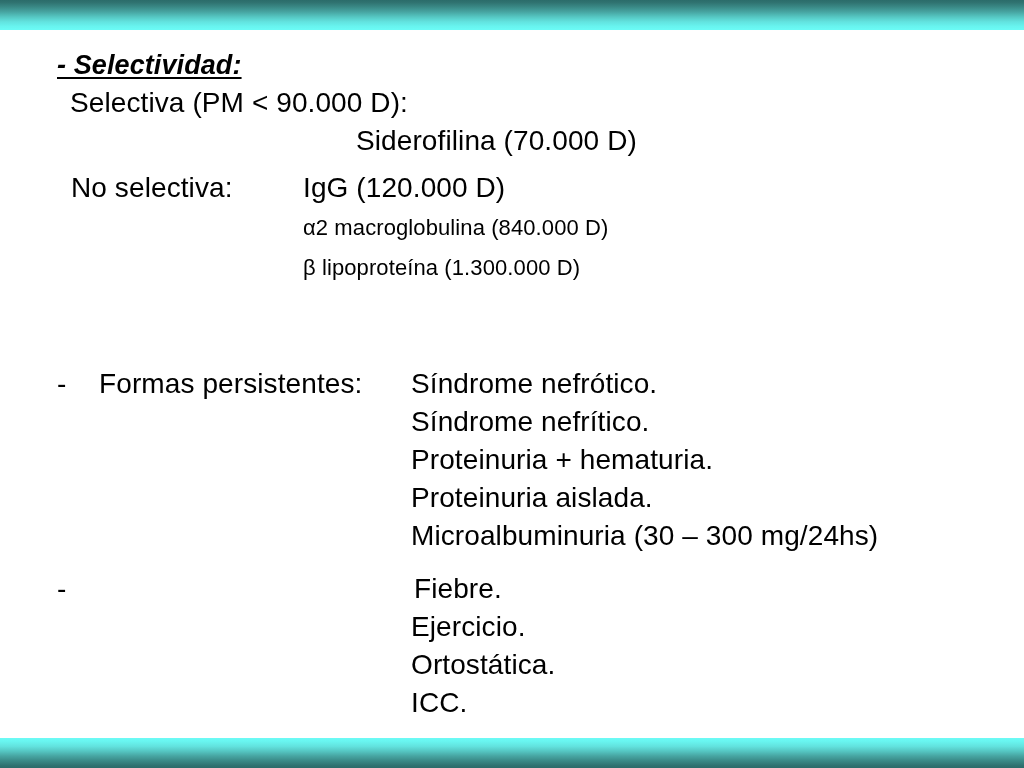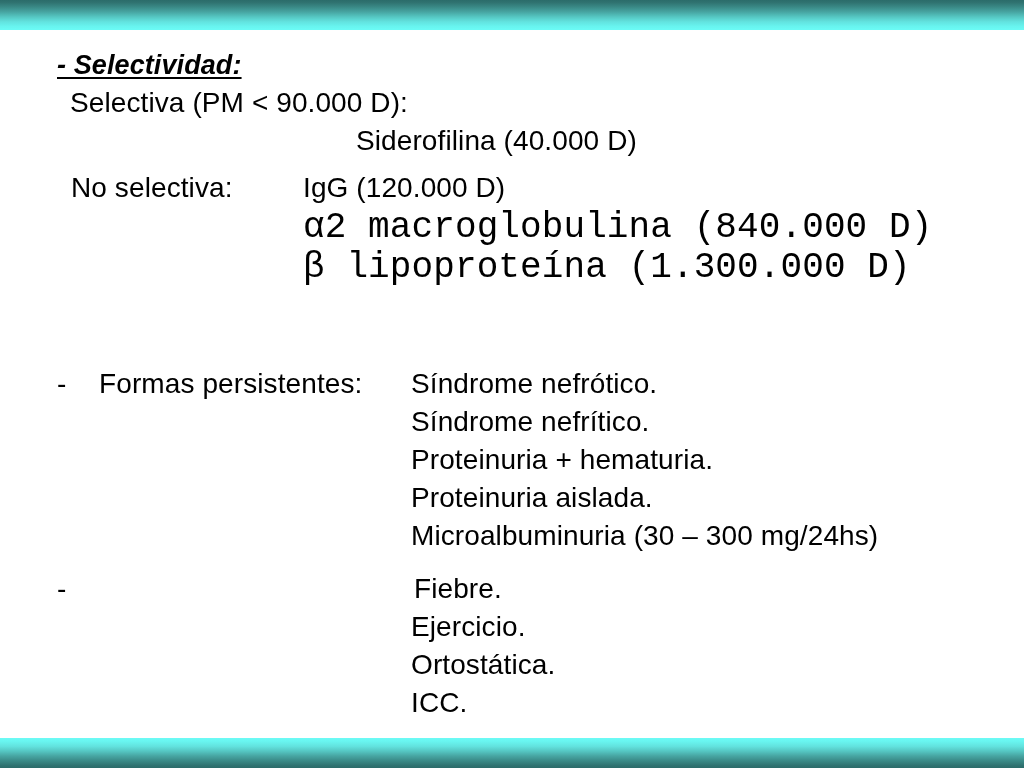--- a/index.html
+++ b/index.html
@@ -78,22 +78,22 @@
 
   .heading {
     font-weight: bold;
     font-style: italic;
     text-decoration: underline;
     text-underline-offset: 3px;
     font-size: 27px;
   }
 
   .sym {
-    font-family: Liberation Mono, monospace;
-    font-size: 36px;
+    font-family: Liberation Sans, sans-serif;
+    font-size: 22px;
   }
 
   
   #h-selectividad   { left: 57px;  top: 18px; }
   #l-selectiva      { left: 70px;  top: 56px; }
   #l-albumina       { left: 357px; top: 56px; }
   #l-siderofilina   { left: 356px; top: 94px; }
   #l-noselectiva    { left: 71px;  top: 141px; }
   #l-igg            { left: 303px; top: 141px; }
   #l-alfa2          { left: 303px; top: 181px; }
@@ -123,21 +123,21 @@
 
   <div class="band band-top"></div>
 
   <div class="content">
 
     <div class="line heading" id="h-selectividad">- Selectividad:</div>
 
     <div class="line" id="l-selectiva">Selectiva (PM &lt; 90.000 D):</div>
 
 
-    <div class="line" id="l-siderofilina">Siderofilina (40.000 D)</div>
+    <div class="line" id="l-siderofilina">Siderofilina (70.000 D)</div>
 
     <div class="line" id="l-noselectiva">No selectiva:</div>
 
     <div class="line" id="l-igg">IgG (120.000 D)</div>
 
     <div class="line sym" id="l-alfa2">α2 macroglobulina (840.000 D)</div>
 
     <div class="line sym" id="l-beta">β lipoproteína (1.300.000 D)</div>
 
 

